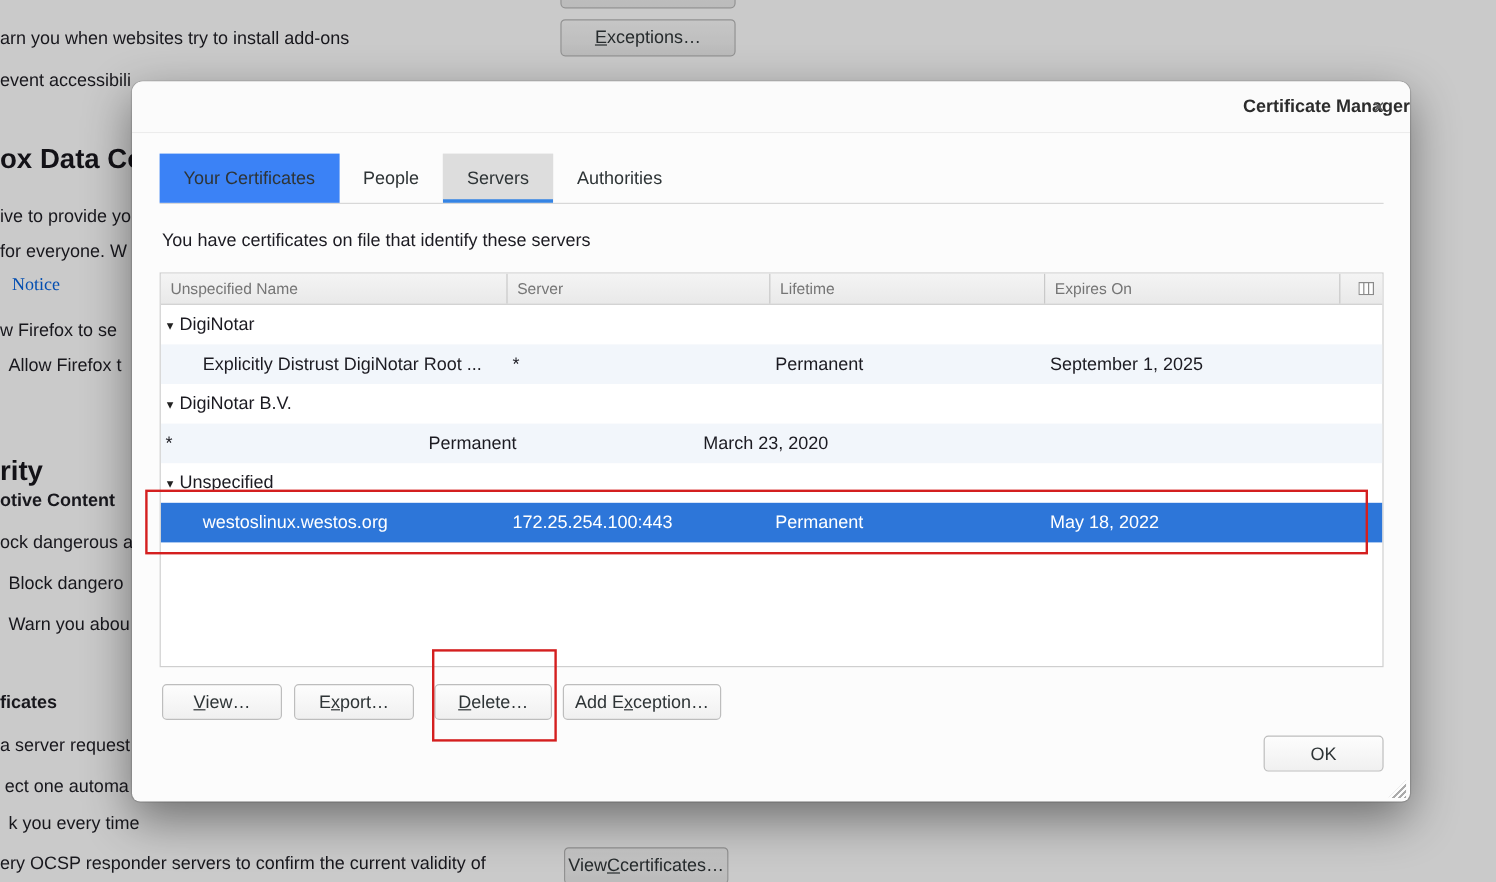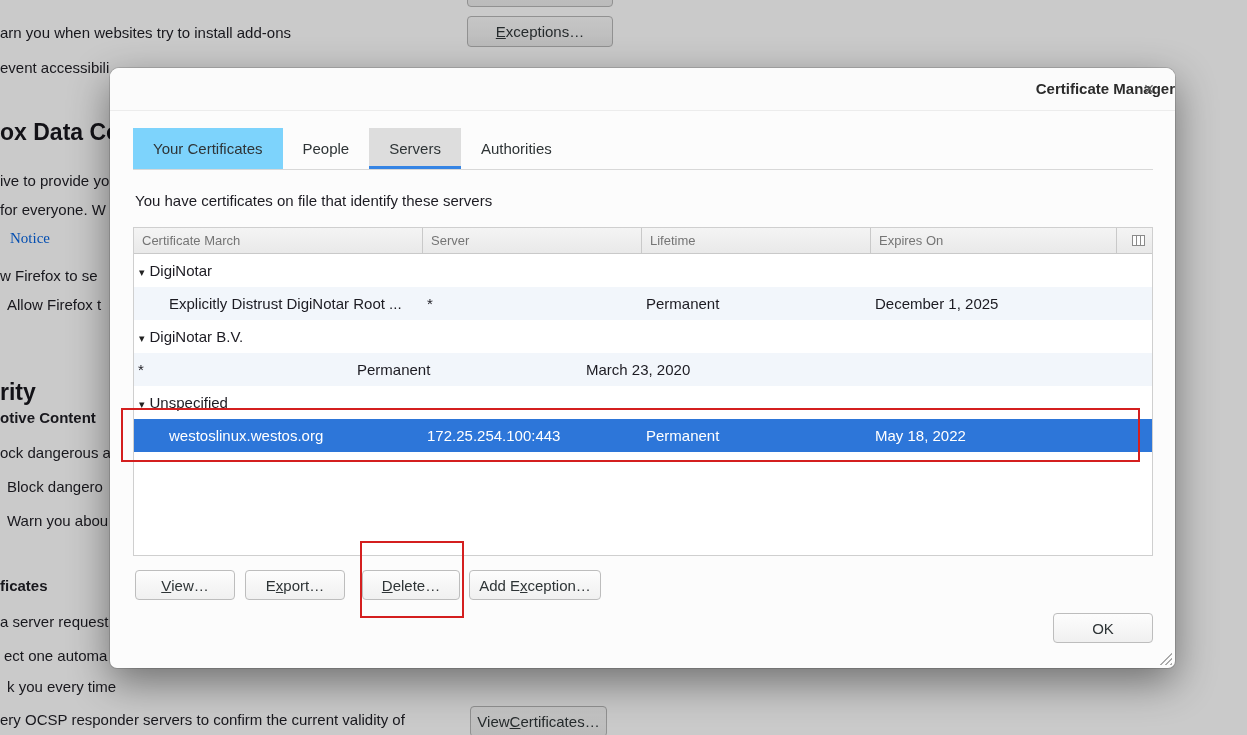--- a/index.html
+++ b/index.html
@@ -29,21 +29,21 @@
   }
   .dlg-header{position:absolute;top:0;left:0;right:0;height:42px;background:#fbfbfb;
     border-bottom:1px solid #ececec;border-radius:9px 9px 0 0;}
   .dlg-title{line-height:42px;text-align:right;font-size:15px;font-weight:700;color:#2c2c2c;}
   .dlg-close{position:absolute;right:10px;top:0;width:32px;height:42px;line-height:42px;
     text-align:center;font-size:18px;color:#5c5c5c;cursor:pointer;}
 
   .tabs{position:absolute;left:23px;top:60px;width:1020px;height:42px;display:flex;
     border-bottom:1px solid #d8d8d8;box-sizing:border-box;}
   .tab{padding:0 20px;line-height:41px;font-size:15px;color:#2e3436;cursor:pointer;white-space:nowrap;}
-  .tab.shaded{background:#7dd3fc;}
+  .tab.shaded{background:#3b82f6;}
   .tab.active{background:#dddddd;box-shadow:inset 0 -3px 0 #3584e4;}
 
   .desc{position:absolute;left:25px;top:124px;font-size:15px;color:#1c1b22;}
 
   .table{position:absolute;left:23px;top:159px;width:1020px;height:329px;background:#fff;
     border:1px solid #cfcfcf;box-sizing:border-box;overflow:hidden;}
   .thead{display:flex;height:26px;background:linear-gradient(#f4f4f4,#e9e9e9);
     border-bottom:1px solid #c9c9c9;box-sizing:border-box;}
   .th{font-size:13px;color:#757575;line-height:25px;padding-left:8px;box-sizing:border-box;
     border-right:1px solid #c9c9c9;white-space:nowrap;overflow:hidden;}
@@ -116,21 +116,21 @@
 
   <div class="bg-text bg-bold" style="left:0;top:577px;">ficates</div>
   <div class="bg-text" style="left:0;top:613px;">a server request</div>
   <div class="bg-text" style="left:4px;top:647px;">ect one automa</div>
   <div class="bg-text" style="left:7px;top:678px;">k you every time</div>
   <div class="bg-text" style="left:0;top:711px;">ery OCSP responder servers to confirm the current validity of</div>
 
   <div class="bg-btn" style="left:470px;top:706px;width:137px;height:31px;">
     <span>View </span>
       <span class="key">C</span>
-      <span>ertificates…</span>
+      <span>certificates…</span>
   </div>
 </div>
 
 <div class="dim"></div>
 
 <div class="dialog">
 
   <div class="dlg-header">
     <div class="dlg-title">Certificate Manager</div>
     <div class="dlg-close">×</div>
@@ -140,21 +140,21 @@
     <div class="tab shaded">Your Certificates</div>
     <div class="tab">People</div>
     <div class="tab active">Servers</div>
     <div class="tab">Authorities</div>
   </div>
 
   <div class="desc">You have certificates on file that identify these servers</div>
 
   <div class="table">
     <div class="thead">
-      <div class="th th-name">Certificate March</div>
+      <div class="th th-name">Unspecified Name</div>
       <div class="th th-server">Server</div>
       <div class="th th-life">Lifetime</div>
       <div class="th th-exp">Expires On</div>
       <div class="th th-picker">
         <svg width="13" height="11" viewBox="0 0 13 11">
           <rect x="0.5" y="0.5" width="12" height="10" fill="#fdfdfd" stroke="#8a8a8a"></rect>
           <line x1="4.5" y1="0.5" x2="4.5" y2="10.5" stroke="#8a8a8a"></line>
           <line x1="8.5" y1="0.5" x2="8.5" y2="10.5" stroke="#8a8a8a"></line>
         </svg>
       </div>
@@ -163,21 +163,21 @@
     <div class="row group">
       <div class="cell gcell">
         <span class="expander">▾</span><span>DigiNotar</span>
       </div>
     </div>
 
     <div class="row alt cert">
       <div class="cell c-name">Explicitly Distrust DigiNotar Root ...</div>
       <div class="cell c-server">*</div>
       <div class="cell c-life">Permanent</div>
-      <div class="cell c-exp">December 1, 2025</div>
+      <div class="cell c-exp">September 1, 2025</div>
     </div>
 
     <div class="row group">
       <div class="cell gcell">
         <span class="expander">▾</span><span>DigiNotar B.V.</span>
       </div>
     </div>
 
     <div class="row alt cert">
       <div class="cell c-server">*</div>

